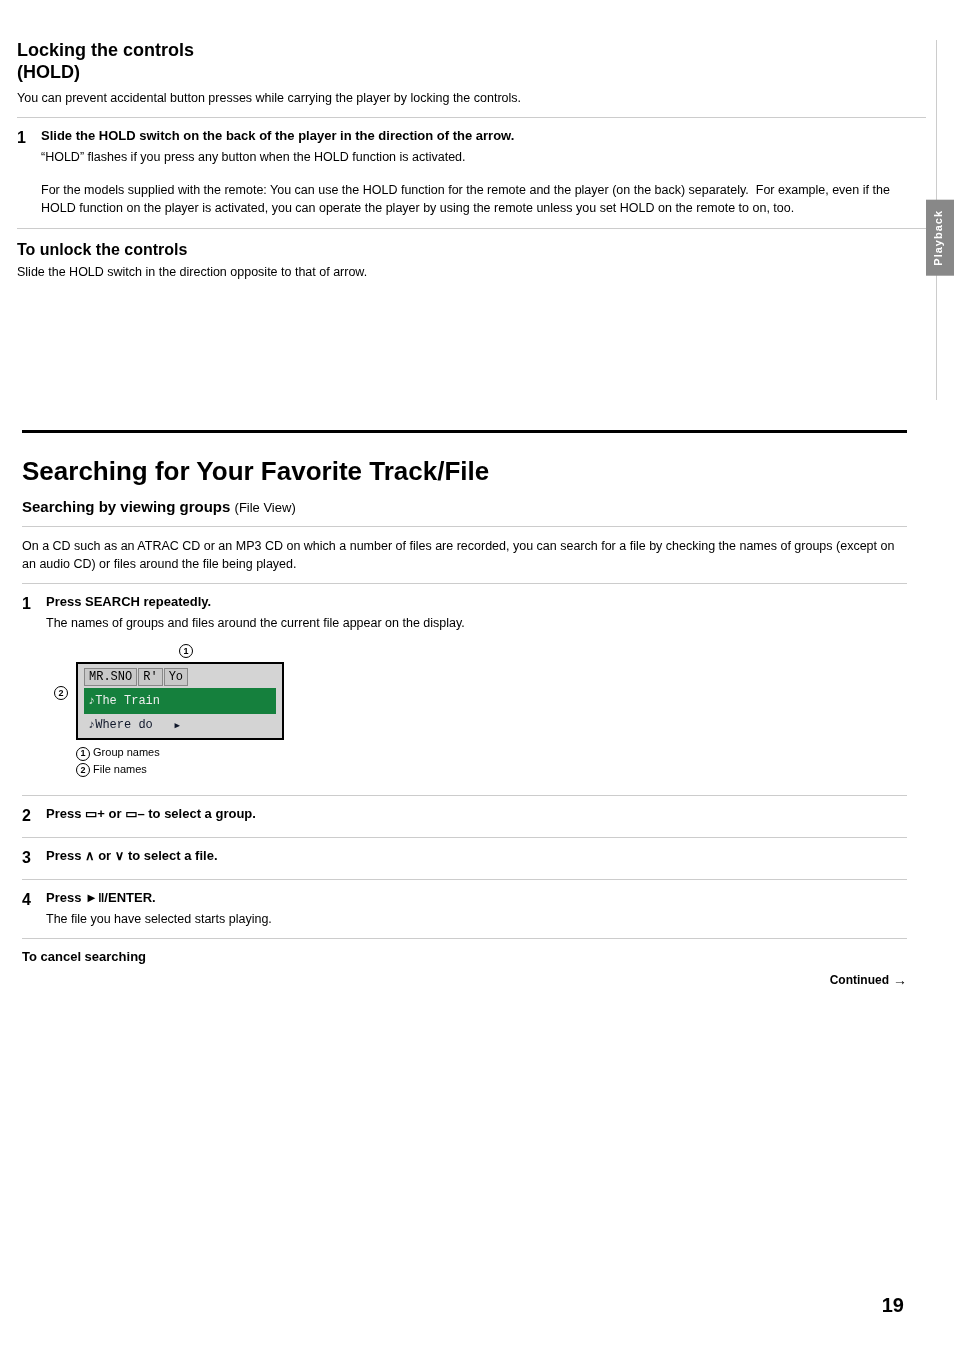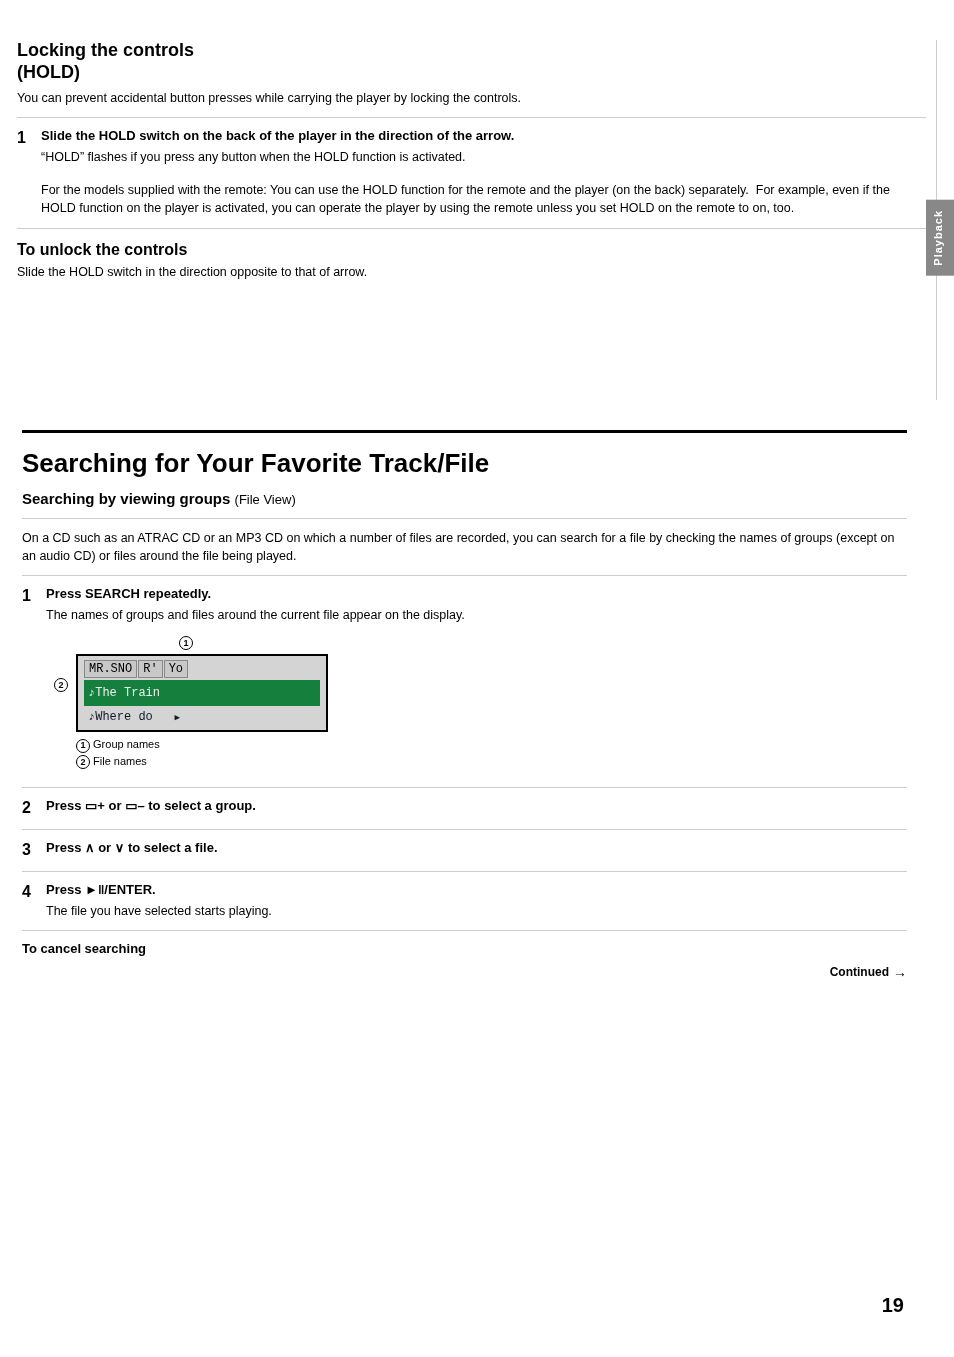--- a/index.html
+++ b/index.html
@@ -79,21 +79,21 @@
       font-size: 13px;
       font-weight: normal;
     }
 
     
     .right-main-title {
       font-size: 26px;
       font-weight: bold;
       line-height: 1.1;
       border-top: 3px solid #000;
-      padding-top: 16px;
+      padding-top: 24px;
       margin-bottom: 12px;
     }
 
     hr.section-divider {
       border: none;
       border-top: 1px solid #ccc;
       margin: 10px 0;
     }
 
     
@@ -160,21 +160,21 @@
       font-weight: bold;
       line-height: 1;
     }
 
     .lcd-screen {
       border: 2px solid #000;
       background: #d4d4d4;
       padding: 4px 6px;
       font-family: 'Courier New', monospace;
       font-size: 13px;
-      width: 252px;
+      width: 208px;
       position: relative;
     }
 
     .lcd-cell {
       border: 1px solid #888;
       padding: 1px 4px;
       background: #c8c8c8;
       font-size: 12px;
       white-space: nowrap;
     }

